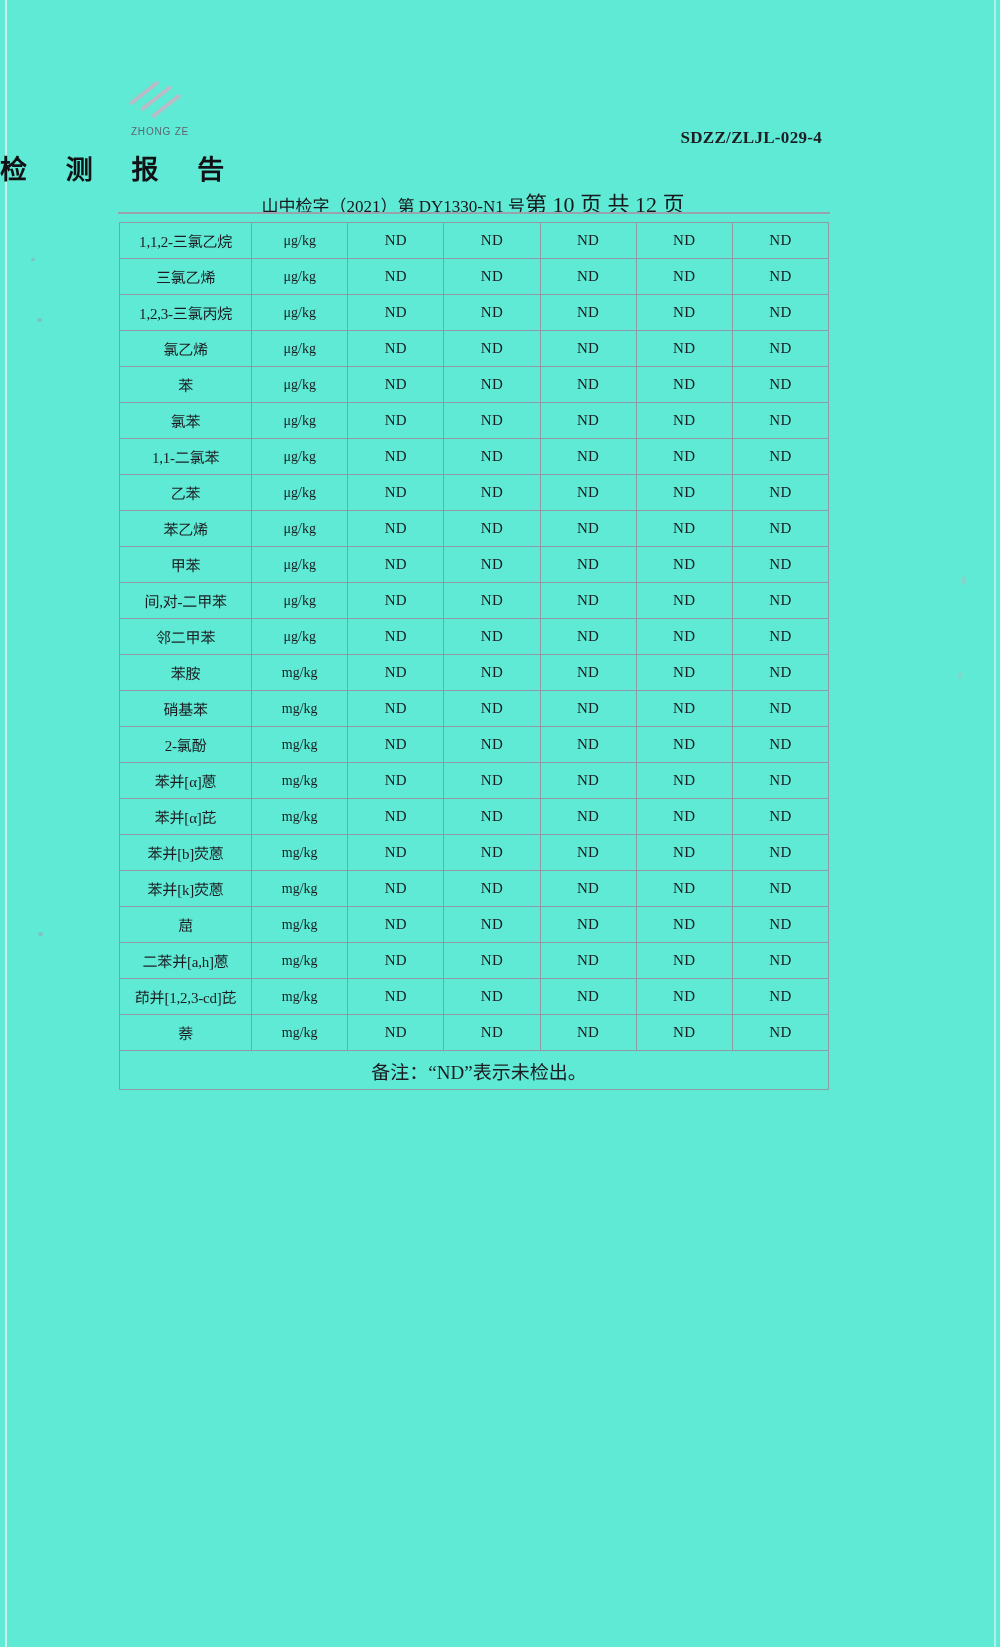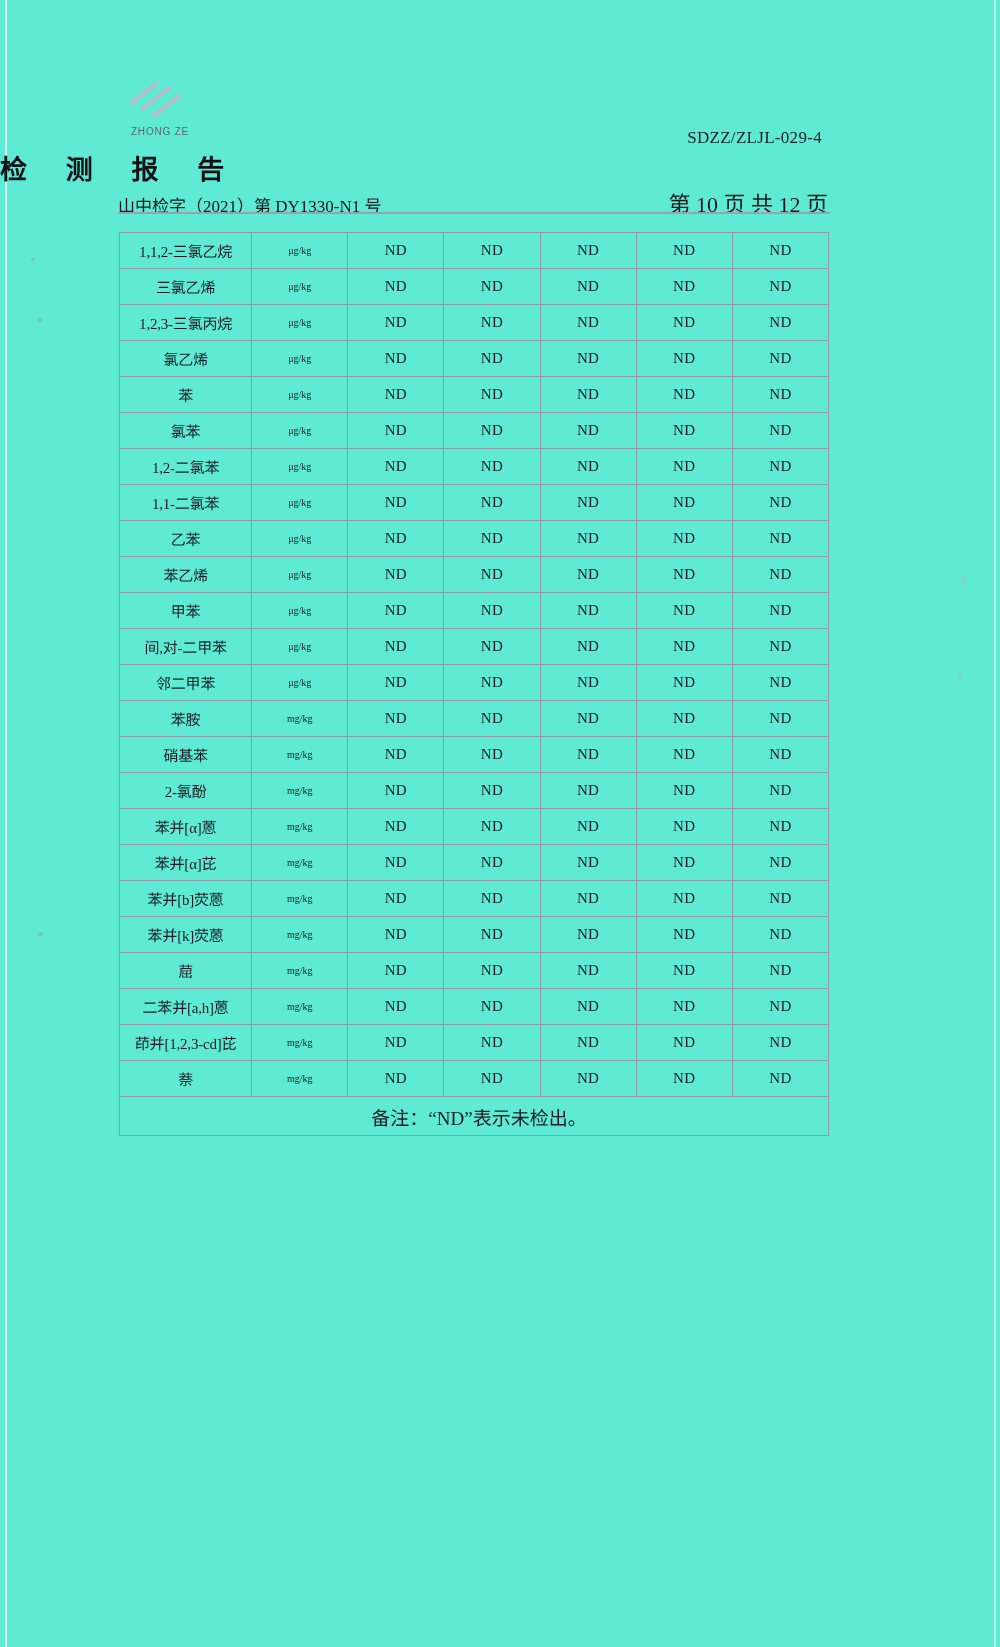--- a/index.html
+++ b/index.html
@@ -74,21 +74,21 @@
     letter-spacing: .8px;
     color: #5f6470;
     margin-top: 2px;
   }
 
   .doc-code {
     position: absolute;
     right: 178px;
     top: 128px;
     font-family: "Liberation Serif", serif;
-    font-weight: normal;
+    font-weight: bold;
     font-size: 17px;
     letter-spacing: .3px;
     color: #1d1d22;
     white-space: nowrap;
     text-align: right;
   }
 
   .report-title {
     position: absolute;
     left: 0;
@@ -105,41 +105,41 @@
   }
 
   .subheader {
     position: absolute;
     left: 118px;
     right: 172px;
     top: 186px;
     height: 28px;
     display: flex;
     align-items: baseline;
-    justify-content: space-between;
+    justify-content: center;
     font-size: 17px;
     color: #17171c;
     white-space: nowrap;
   }
   .subheader .page-no { font-size: 22px; }
 
   .header-rule {
     position: absolute;
     left: 118px;
     width: 712px;
     top: 212px;
     height: 2px;
     background: #9aa3ad;
   }
 
   
   .result-table {
     position: absolute;
     left: 119px;
-    top: 232px;
+    top: 222px;
     width: 710px;
     border-collapse: collapse;
     table-layout: fixed;
     font-size: 15px;
   }
   .result-table td {
     border: 1px solid #9099a6;
     height: 35px;
     text-align: center;
     vertical-align: middle;
@@ -149,21 +149,21 @@
   }
   .col-name  { width: 132px; }
   .col-unit  { width: 96px;  }
   .col-val   { width: 96px;  }
 
   td.cell-name {
     font-size: 15px;
     letter-spacing: -0.2px;
   }
   td.cell-unit {
-    font-size: 10px;
+    font-size: 14px;
   }
   td.cell-val {
     font-size: 15px;
     letter-spacing: .4px;
   }
   td.cell-remark {
     text-align: center;
     padding-left: 12px;
     height: 38px;
     font-size: 19px;
@@ -276,29 +276,20 @@
         <tr>
           <td class="cell-name">氯苯</td>
           <td class="cell-unit">μg/kg</td>
           <td class="cell-val">ND</td>
           <td class="cell-val">ND</td>
           <td class="cell-val">ND</td>
           <td class="cell-val">ND</td>
           <td class="cell-val">ND</td>
         </tr>
         <tr>
-          <td class="cell-name">1,2-二氯苯</td>
-          <td class="cell-unit">μg/kg</td>
-          <td class="cell-val">ND</td>
-          <td class="cell-val">ND</td>
-          <td class="cell-val">ND</td>
-          <td class="cell-val">ND</td>
-          <td class="cell-val">ND</td>
-        </tr>
-        <tr>
           <td class="cell-name">1,1-二氯苯</td>
           <td class="cell-unit">μg/kg</td>
           <td class="cell-val">ND</td>
           <td class="cell-val">ND</td>
           <td class="cell-val">ND</td>
           <td class="cell-val">ND</td>
           <td class="cell-val">ND</td>
         </tr>
         <tr>
           <td class="cell-name">乙苯</td>

